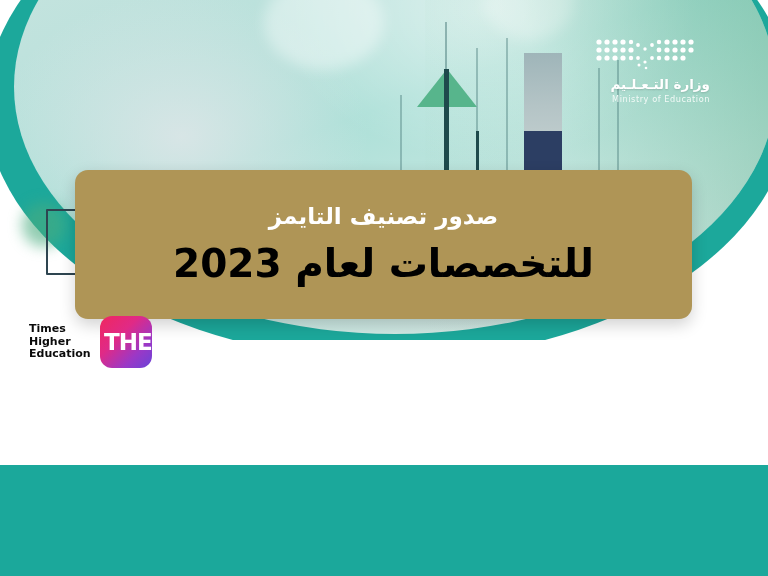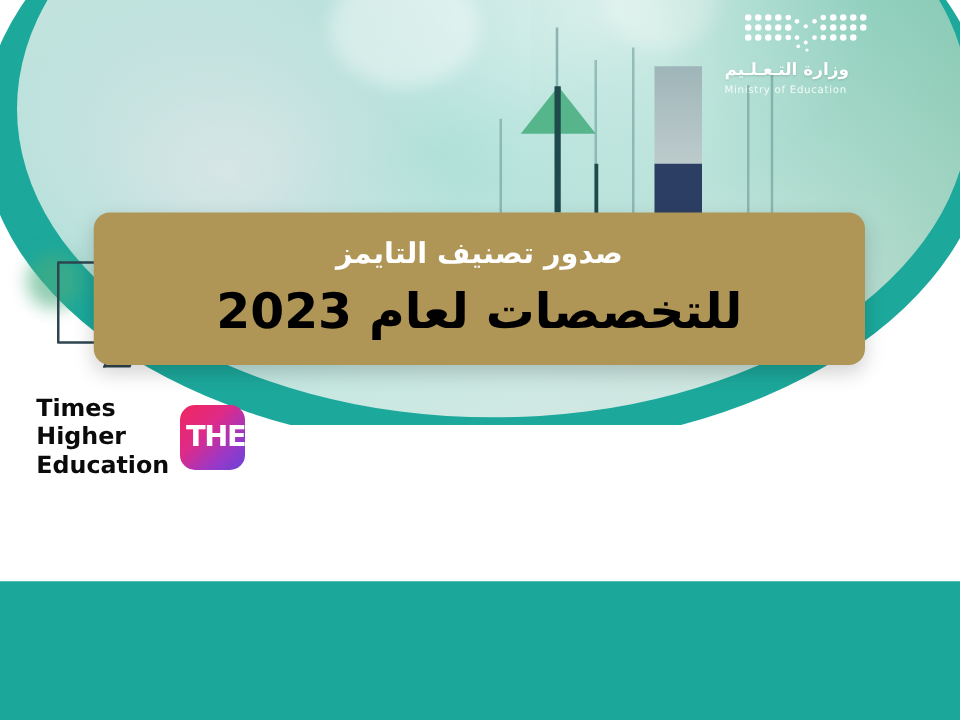--- a/index.html
+++ b/index.html
@@ -152,23 +152,23 @@
   
   .hrule { background: #21313F; height: 3px; left: 570px; width: 70px; }
   .hr-1 { top: 222px; }
   .hr-2 { top: 239px; }
   .hr-3 { top: 256px; }
 
   
   .ministry {
     position: absolute;
     right: 58px;
-    top: 8px;
+    top: 36px;
     width: 130px;
-    text-align: left;
+    text-align: right;
     color: #ffffff;
   }
   .ministry-mark { display: block; margin: 0 auto 7px; }
   .ministry-ar {
     display: block;
     font-size: 13.5px;
     font-weight: 700;
     letter-spacing: .4px;
     line-height: 1.1;
     color: #ffffff;
@@ -182,21 +182,21 @@
     color: #f2faf7;
     direction: ltr;
   }
 
   
   .title-banner {
     position: absolute;
     left: 75px;
     top: 170px;
     width: 617px;
-    height: 122px;
+    height: 149px;
     background: #AF9556;
     border-radius: 13px;
     box-shadow: 0 6px 16px rgba(0,0,0,.18);
     display: flex;
     flex-direction: column;
     align-items: center;
     justify-content: center;
     gap: 12px;
   }
   .title-line-1 {
@@ -240,21 +240,21 @@
     font-weight: 700;
     font-size: 23px;
     letter-spacing: -1px;
     direction: ltr;
   }
   .the-words {
     direction: ltr;
     text-align: left;
     color: #0B0B0B;
     font-weight: 700;
-    font-size: 19px;
+    font-size: 11px;
     line-height: 1.18;
   }
 
   
   .bottom-band {
     position: absolute;
     left: 0;
     top: 465px;
     width: 768px;
     height: 111px;

